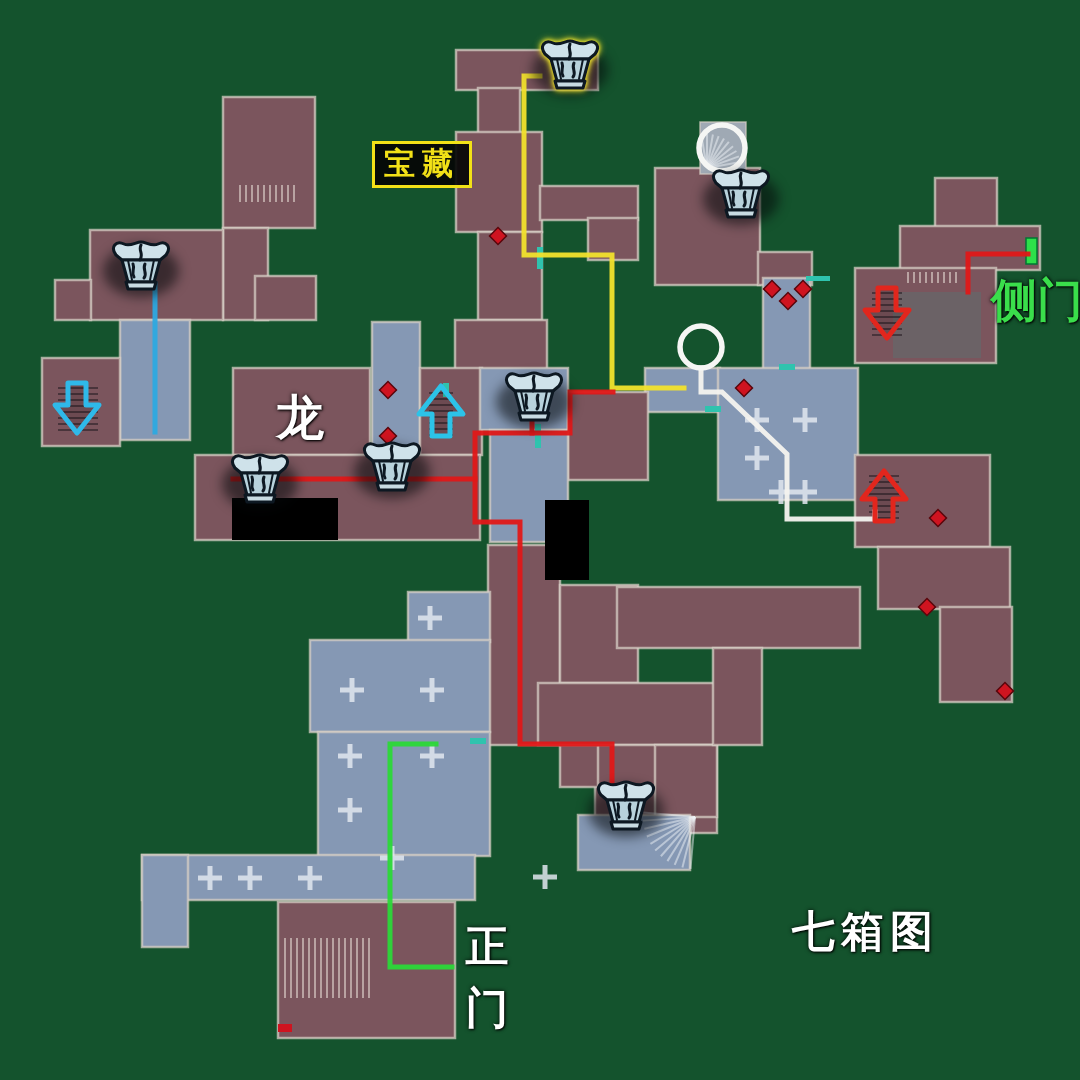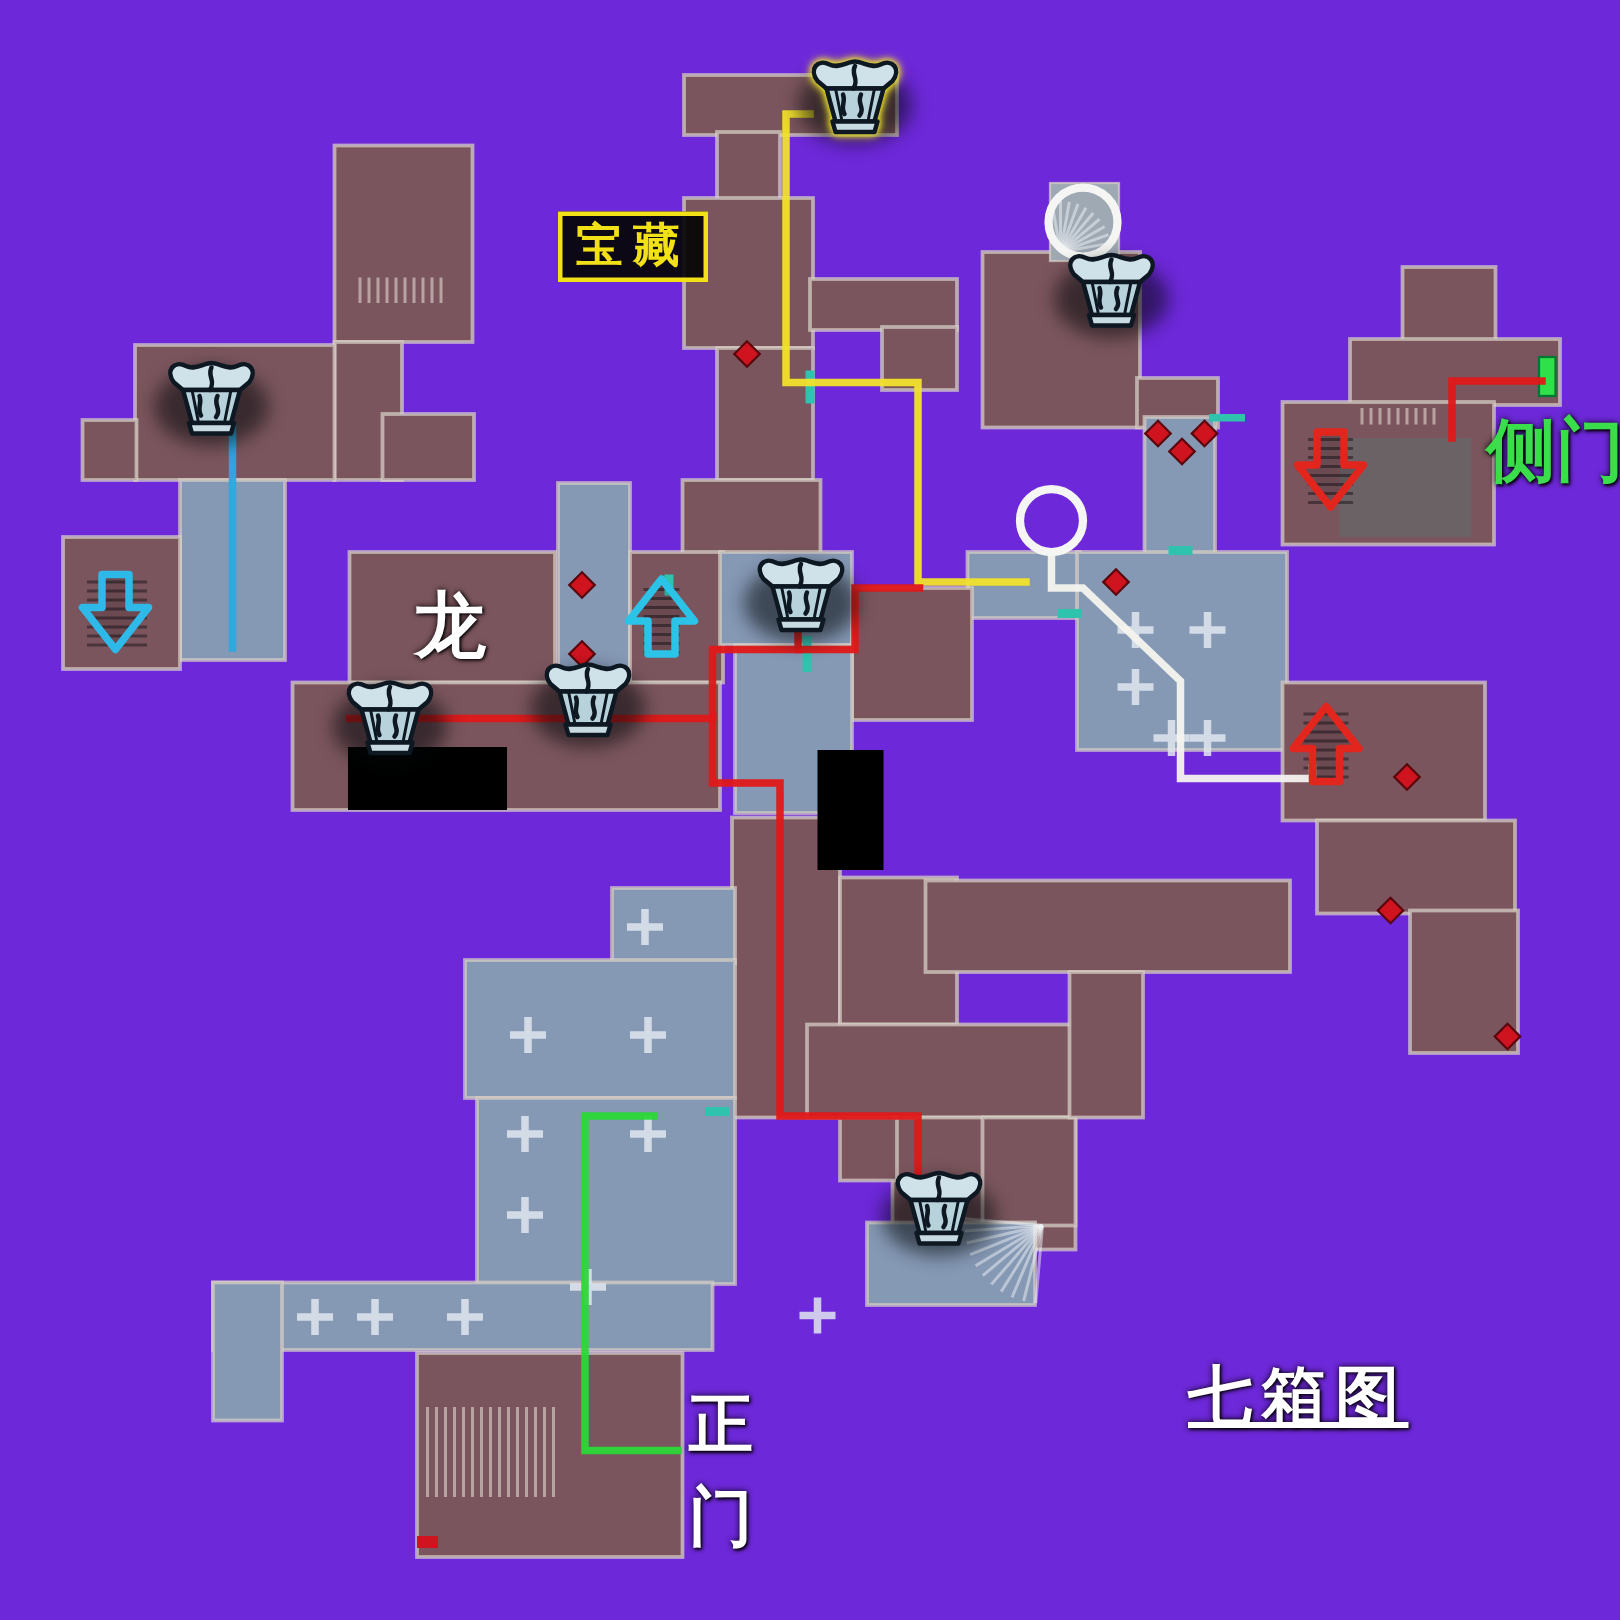--- a/index.html
+++ b/index.html
@@ -1,23 +1,23 @@
 <!DOCTYPE html>
 <html><head>
 <meta charset="utf-8">
 <style>
   html,body{margin:0;padding:0;background:#000;}
-  #stage{position:relative;width:1080px;height:1080px;background:#6d28d9;overflow:hidden;
+  #stage{position:relative;width:1080px;height:1080px;background:#14532d;overflow:hidden;
          font-family:"Liberation Sans","DejaVu Sans",sans-serif;}
   #map-svg{position:absolute;left:0;top:0;}
   .map-label{position:absolute;font-weight:700;line-height:1.08;white-space:pre;
              text-shadow:0 0 4px rgba(0,0,0,.9),1px 1px 2px rgba(0,0,0,.9);}
   .map-label.boxed{background:rgba(5,5,5,.92);border-style:solid;border-width:3px;
                    padding:3px 9px 5px 9px;letter-spacing:7px;text-shadow:none;}
-  .map-label.vertical{width:1.15em;white-space:normal;text-align:left;line-height:1.45;}
+  .map-label.vertical{width:1.15em;white-space:normal;text-align:right;line-height:1.45;font-family:Liberation Mono, monospace;}
   .glow{filter:drop-shadow(0 0 2px #f2e72c) drop-shadow(0 0 3px #f2e72c);}
   .blob{filter:blur(6px);}
 </style>
 </head>
 <body>
 
 <div id="stage">
   <svg id="map-svg" width="1080" height="1080" viewBox="0 0 1080 1080">
       <defs>
         <symbol id="chest" viewBox="0 0 64 58">
@@ -249,14 +249,14 @@
       <use href="#chest" x="593" y="776" width="66" height="58"></use>
       <path d="M-9 24 L-9 2 L-22 2 L0 -26 L22 2 L9 2 L9 24 Z" fill="rgba(0,0,0,0.12)" stroke="#2fb9e9" stroke-width="5" stroke-linejoin="round" transform="translate(77 407) rotate(180)"></path>
       <path d="M-9 24 L-9 2 L-22 2 L0 -26 L22 2 L9 2 L9 24 Z" fill="rgba(0,0,0,0.12)" stroke="#2cc3e8" stroke-width="5" stroke-linejoin="round" transform="translate(441 412) rotate(0)"></path>
       <path d="M-9 24 L-9 2 L-22 2 L0 -26 L22 2 L9 2 L9 24 Z" fill="rgba(0,0,0,0.12)" stroke="#e2261d" stroke-width="5" stroke-linejoin="round" transform="translate(887 312) rotate(180)"></path>
       <path d="M-9 24 L-9 2 L-22 2 L0 -26 L22 2 L9 2 L9 24 Z" fill="rgba(0,0,0,0.12)" stroke="#e2261d" stroke-width="5" stroke-linejoin="round" transform="translate(884 497) rotate(0)"></path>
     </svg>
   <div class="map-label boxed" style="left: 372px; top: 141px; color: rgb(242, 225, 23); font-size: 31px; border-color: rgb(242, 225, 23);">宝藏</div>
   <div class="map-label" style="left: 276px; top: 392px; color: rgb(255, 255, 255); font-size: 48px;">龙</div>
   <div class="map-label" style="left: 991px; top: 276px; color: rgb(58, 222, 75); font-size: 46px;">侧门</div>
   <div class="map-label vertical" style="left: 459px; top: 919px; color: rgb(255, 255, 255); font-size: 43px;">正门</div>
-  <div class="map-label" style="left: 792px; top: 908px; color: rgb(255, 255, 255); font-size: 43px; letter-spacing: 6px; text-decoration: underline;">七箱图</div>
+  <div class="map-label" style="left: 792px; top: 908px; color: rgb(255, 255, 255); font-size: 43px; letter-spacing: 6px;">七箱图</div>
 </div>
 
 </body></html>

